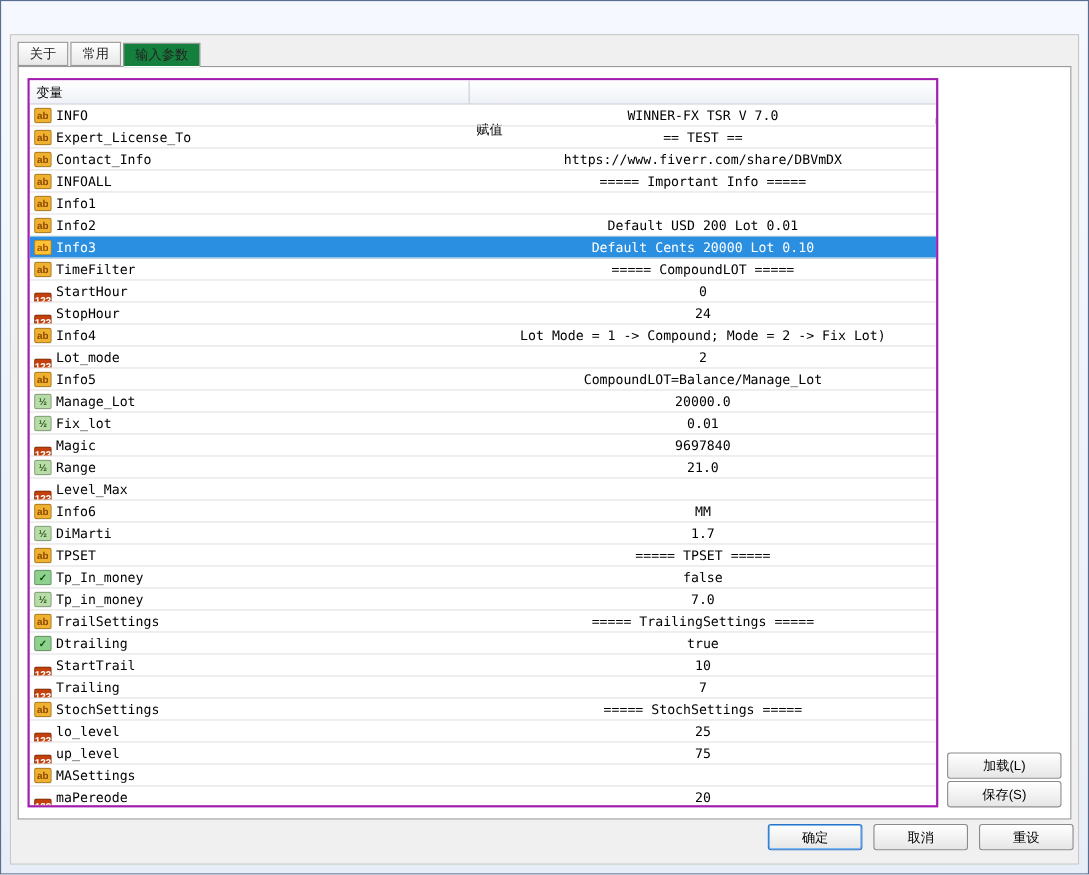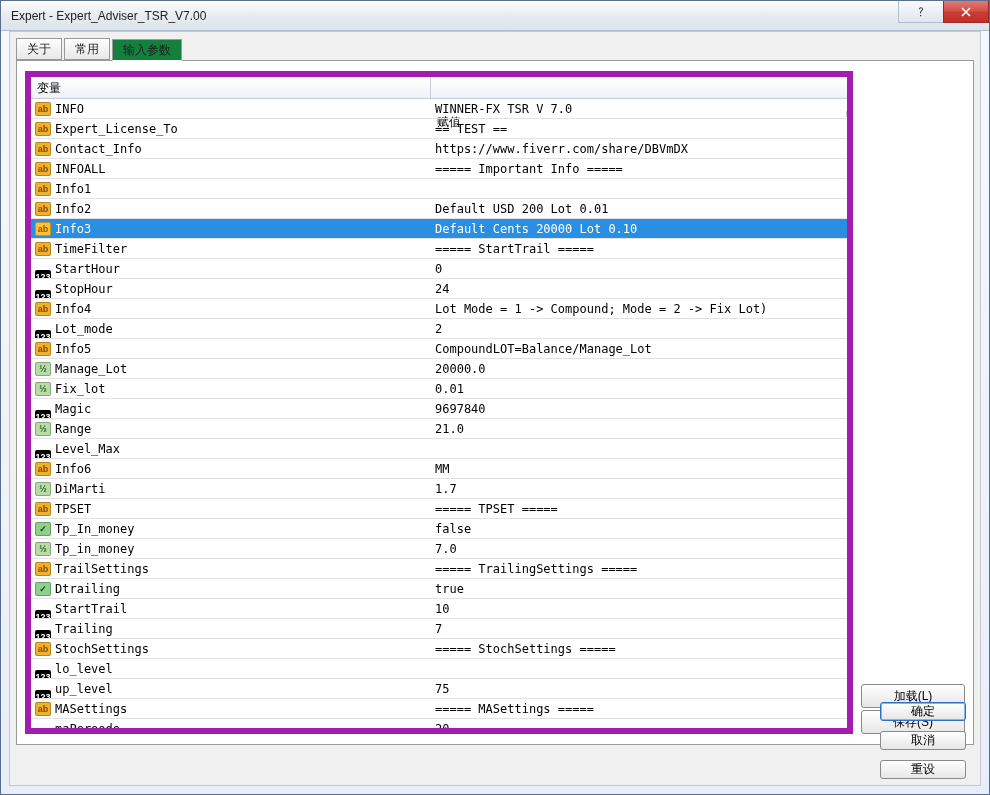--- a/index.html
+++ b/index.html
@@ -9,62 +9,47 @@
 .titlebar .title { padding-left: 10px; color: #222; font-size: 12px; }
 .titlebar .controls { display: flex; height: 100%; }
 .titlebar .controls .ctrl { width: 46px; height: 22px; display: flex; align-items: center; justify-content: center; border: 1px solid #b0bcd0; border-top: none; margin-left: -1px; background: linear-gradient(to bottom, #f8fafd, #e0e6ef); position: relative; }
 .titlebar .controls .ctrl svg { display: block; }
 .titlebar .controls .close { background: linear-gradient(to bottom, #e07b76 0%, #d8504a 45%, #c93c36 55%, #c22e28 100%); border-color: #9c2a24; }
 .client { position: absolute; top: 30px; left: 8px; right: 8px; bottom: 8px; background: #f0f0f0; border: 1px solid #c8c8c8; }
 .tabbar { position: absolute; top: 6px; left: 6px; display: flex; z-index: 3; }
 .tab { height: 22px; line-height: 20px; padding: 0 10px; border: 1px solid #999; background: linear-gradient(to bottom, #fefefe, #e8e8e8); font-size: 12px; margin-right: 2px; color: #222; cursor: pointer; }
 .tab.active { background: #15803d; border-bottom: 1px solid #fff; position: relative; top: 1px; }
 .panel { position: absolute; top: 28px; left: 6px; right: 6px; bottom: 40px; background: #fff; border: 1px solid #999; }
-.listwrap { position: absolute; top: 10px; left: 8px; right: 120px; bottom: 10px; border: 6px solid #a21caf; display: flex; flex-direction: column; overflow: hidden; background:#fff; }
+.listwrap { position: absolute; top: 10px; left: 8px; right: 120px; bottom: 10px; border: 2px solid #a21caf; display: flex; flex-direction: column; overflow: hidden; background:#fff; }
 .lheader { display: flex; height: 22px; background: linear-gradient(to bottom, #ffffff, #eef1f6); border-bottom: 1px solid #c8ccd4; font-weight: normal; }
 .lheader .hc { padding: 3px 6px; border-right: 1px solid #c8ccd4; }
 .hc.name { width: 400px; }
 .hc.val { flex: 1; margin-top: 34px; }
 .lrows { flex: 1; overflow: hidden; }
 .row { display: flex; height: 20px; line-height: 20px; border-bottom: 1px solid #e2e2e2; font-family: "SimSun", "NSimSun", monospace; font-size: 12px; overflow: hidden; }
 .row .cell { padding: 0 4px; overflow: hidden; white-space: nowrap; }
 .row .cell.name { width: 400px; display: flex; align-items: center; gap: 4px; }
-.row .cell.val { flex: 1; }
+.row .cell.val { flex: 1; text-align: center; }
 .row.selected { background: #2a8fe0; color: #fff; }
 .row.selected .tico { filter: brightness(1.1); }
 .tico { width: 16px; height: 14px; border-radius: 2px; display: inline-flex; align-items: center; justify-content: center; font-size: 9px; font-family: Tahoma, sans-serif; font-weight: bold; color: #fff; flex-shrink: 0; border:1px solid rgba(0,0,0,0.25); }
 .tico.ab  { background: #f0b030; color: #8b4a00; }
-.tico.i123{ background: #000000; margin-top: 16px; }
+.tico.i123{ background: #c2410c; margin-top: 16px; }
 .tico.v2  { background: #b8dca8; color: #2d5a1a; }
 .tico.tf  { background: #8ed08e; color: #0a4a0a; }
 .sidebtns { position: absolute; right: 8px; bottom: 10px; width: 104px; display: flex; flex-direction: column; gap: 2px; }
 .btn { height: 24px; border: 1px solid #8a8a8a; background: linear-gradient(to bottom, #ffffff, #e6e6e6); border-radius: 3px; font-size: 12px; cursor: pointer; }
-.footer { position: absolute; left: 6px; right: 14px; bottom: 6px; height: 30px; display: flex; justify-content: flex-end; align-items: flex-end; gap: 10px; flex-direction: column; }
+.footer { position: absolute; left: 6px; right: 4px; bottom: 6px; height: 30px; display: flex; justify-content: flex-end; align-items: flex-start; gap: 10px; }
 .footer .btn { width: 86px; }
 .footer .btn.primary { border: 1px solid #2a72c8; box-shadow: inset 0 0 0 1px #7db8f0; }
 </style>
 </head>
 <body>
 
 <div class="window">
-  <div class="titlebar">
-    <div class="title">Expert - Expert_Adviser_TSR_V7.00</div>
-    <div class="controls">
-      <div class="ctrl">
-        <svg width="12" height="12" viewBox="0 0 12 12">
-            <path d="M4 3.2C4 2 5 1.3 6 1.3s2 .7 2 1.9c0 .9-.5 1.3-1.1 1.8C6.3 5.5 6 5.9 6 6.8v.4H5v-.5c0-1.2.5-1.7 1.1-2.2.5-.4.9-.7.9-1.3 0-.7-.5-1-1-1s-1 .4-1 1H4zM5 9h1.2v1.2H5z" fill="#3a3a3a"></path>
-          </svg>
-      </div>
-      <div class="ctrl close">
-        <svg width="12" height="12" viewBox="0 0 12 12">
-            <path d="M2 2l8 8M10 2l-8 8" stroke="#fff" stroke-width="1.6"></path>
-          </svg>
-      </div>
-    </div>
-  </div>
 
   <div class="client">
     <div class="tabbar">
       <div class="tab">关于</div>
       <div class="tab">常用</div>
       <div class="tab active">输入参数</div>
     </div>
 
     <div class="panel">
       <div class="listwrap">
@@ -119,21 +104,21 @@
                 <span class="tico ab">ab</span>
                 <span>Info3</span>
               </div>
               <div class="cell val">Default Cents 20000 Lot 0.10</div>
             </div>
             <div class="row">
               <div class="cell name">
                 <span class="tico ab">ab</span>
                 <span>TimeFilter</span>
               </div>
-              <div class="cell val">===== StartTrail =====</div>
+              <div class="cell val">===== CompoundLOT =====</div>
             </div>
             <div class="row">
               <div class="cell name">
                 <span class="tico i123">123</span>
                 <span>StartHour</span>
               </div>
               <div class="cell val">0</div>
             </div>
             <div class="row">
               <div class="cell name">
@@ -265,34 +250,34 @@
                 <span class="tico ab">ab</span>
                 <span>StochSettings</span>
               </div>
               <div class="cell val">===== StochSettings =====</div>
             </div>
             <div class="row">
               <div class="cell name">
                 <span class="tico i123">123</span>
                 <span>lo_level</span>
               </div>
+              <div class="cell val">25</div>
             </div>
             <div class="row">
               <div class="cell name">
                 <span class="tico i123">123</span>
                 <span>up_level</span>
               </div>
               <div class="cell val">75</div>
             </div>
             <div class="row">
               <div class="cell name">
                 <span class="tico ab">ab</span>
                 <span>MASettings</span>
               </div>
-              <div class="cell val">===== MASettings =====</div>
             </div>
             <div class="row">
               <div class="cell name">
                 <span class="tico i123">123</span>
                 <span>maPereode</span>
               </div>
               <div class="cell val">20</div>
             </div>
           </div>
       </div>

